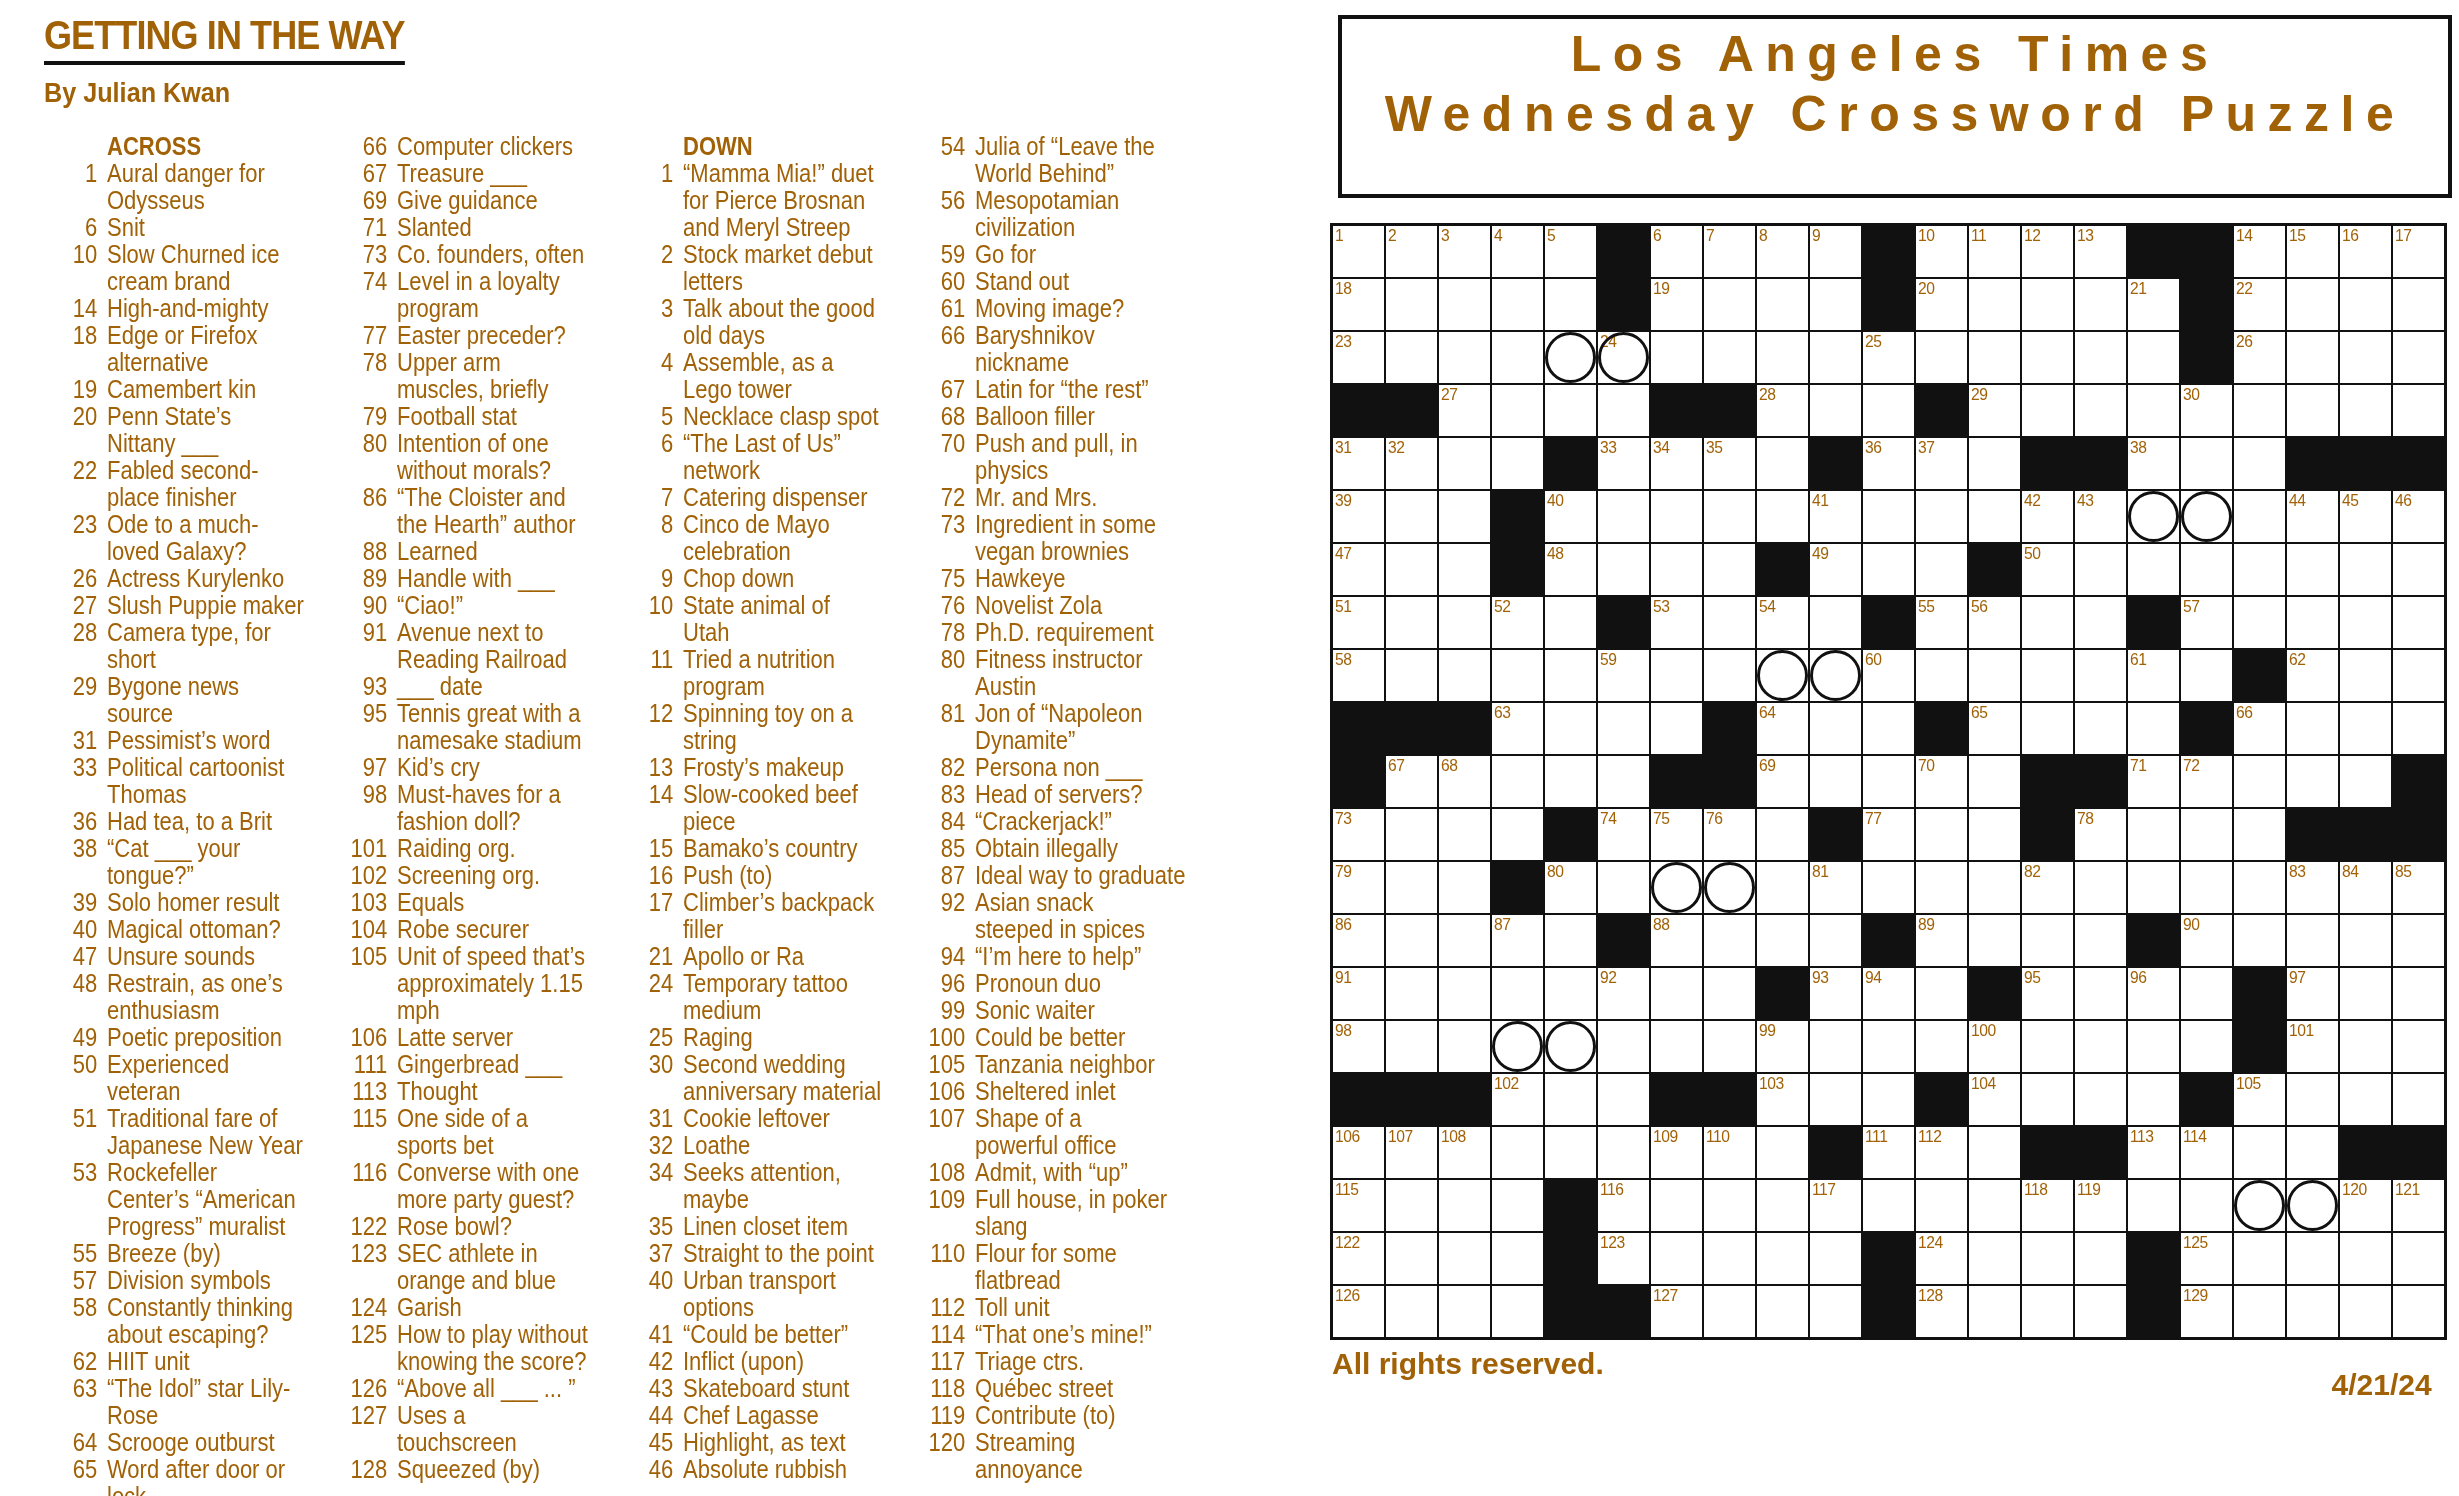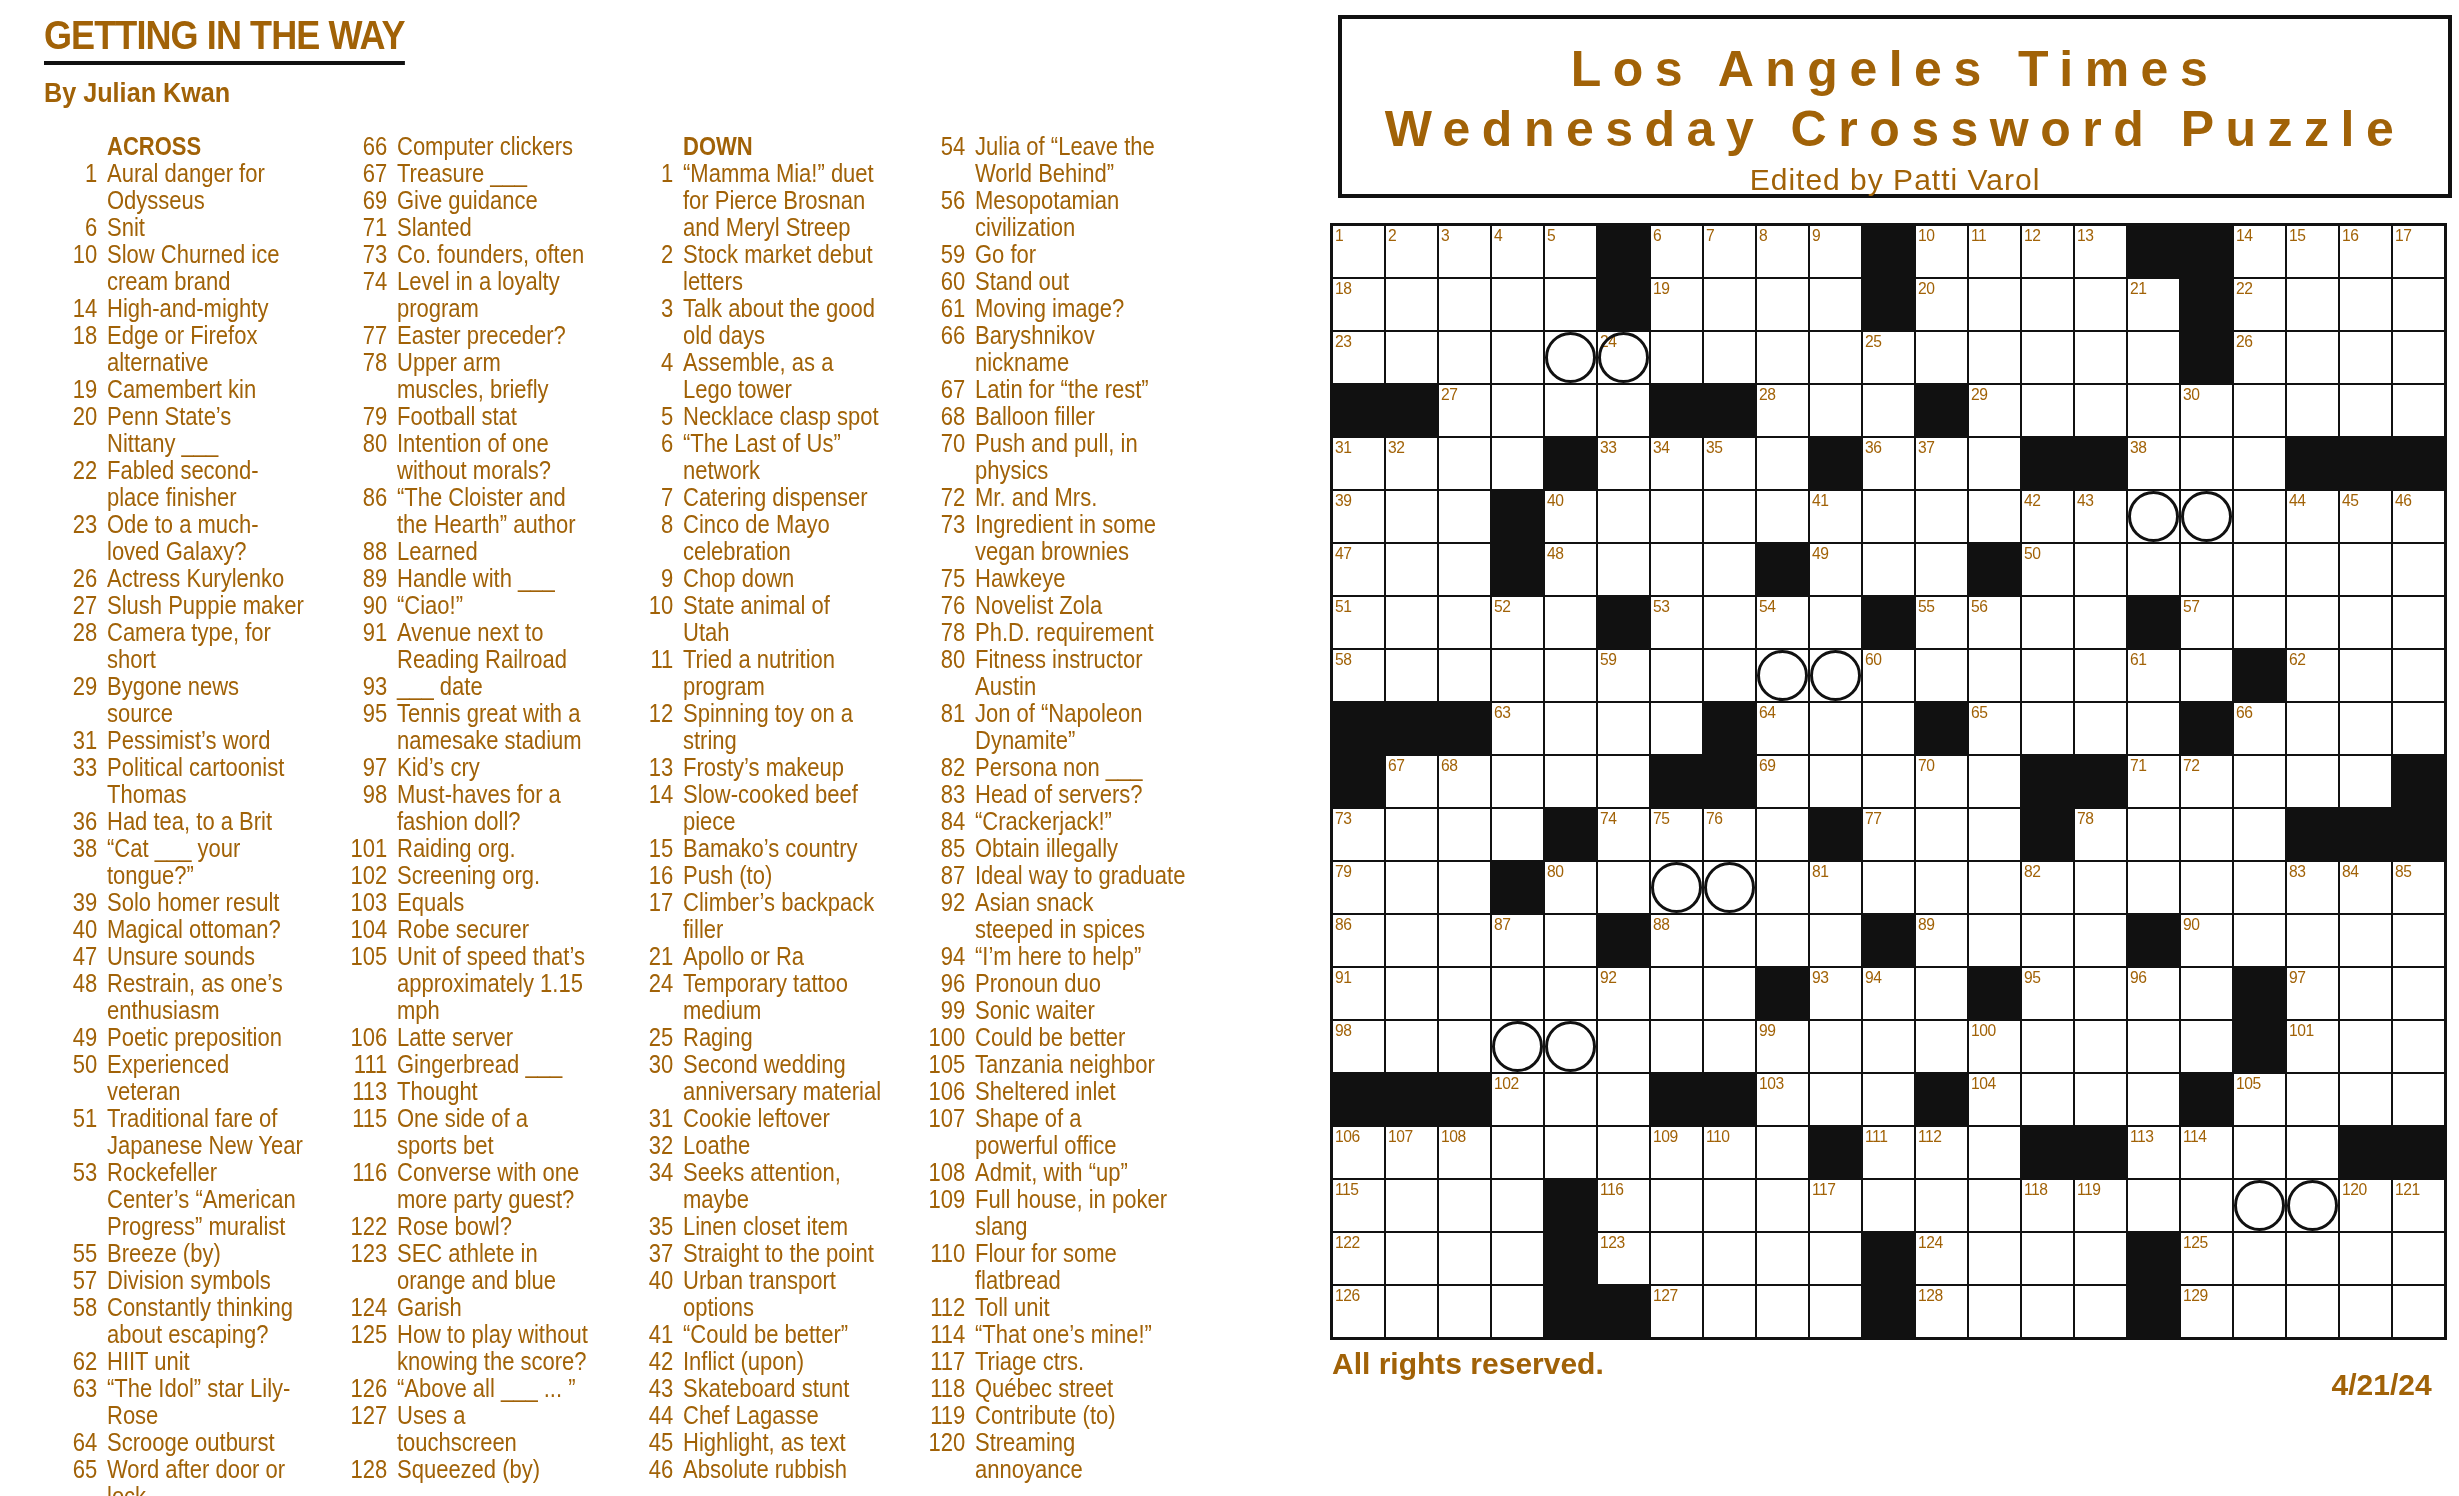--- a/index.html
+++ b/index.html
@@ -15,21 +15,21 @@
   #col1{left:48px;} #col2{left:338px;} #col3{left:624px;} #col4{left:916px;}
   .colhead{margin-left:59px;font-size:25px;font-weight:bold;line-height:27px;
            transform:scaleX(.88);transform-origin:0 0;white-space:pre;}
   .clue{display:flex;align-items:flex-start;}
   .cn{flex:0 0 48px;text-align:right;padding-right:10.6px;font-size:25px;line-height:27px;
       transform:scaleX(.88);transform-origin:100% 0;white-space:pre;}
   .ct{display:inline-block;font-size:25px;line-height:27px;white-space:pre;
       transform:scaleX(.88);transform-origin:0 0;}
   
   .masthead{position:absolute;left:1338px;top:15.4px;width:1114px;height:183px;box-sizing:border-box;
-            border:4.8px solid #111;text-align:center;padding-top:20px;}
+            border:4.8px solid #111;text-align:center;padding-top:5px;}
   .mast-line{font-size:50px;font-weight:bold;letter-spacing:11.5px;line-height:60px;white-space:pre;}
   .mast-edited{font-size:30px;letter-spacing:1px;line-height:38px;margin-top:1.9px;white-space:pre;}
   
   .grid{position:absolute;left:1330px;top:223px;display:grid;
         grid-template-columns:repeat(21,53px);grid-template-rows:repeat(21,53px);
         border:2.9px solid #111;background:#fff;}
   .cell{position:relative;box-sizing:border-box;border:1px solid #111;background:#fff;}
   .cell.black{background:#111;}
   .num{position:absolute;top:0;left:1.9px;font-size:17px;line-height:20px;letter-spacing:-0.5px;
        transform:scaleX(.92);transform-origin:0 0;white-space:pre;}
@@ -680,21 +680,20 @@
           <span class="cn">120</span>
           <span class="ct">Streaming
 annoyance</span>
         </div>
       </div>
   </div>
 
   <div class="masthead">
     <div class="mast-line">Los Angeles Times</div>
     <div class="mast-line">Wednesday Crossword Puzzle</div>
-    <div class="mast-edited">Edited by Patti Varol</div>
   </div>
 
   <div class="grid" id="grid">
       <div class="cell">
         <span class="num">1</span>
       </div>
       <div class="cell">
         <span class="num">2</span>
       </div>
       <div class="cell">

